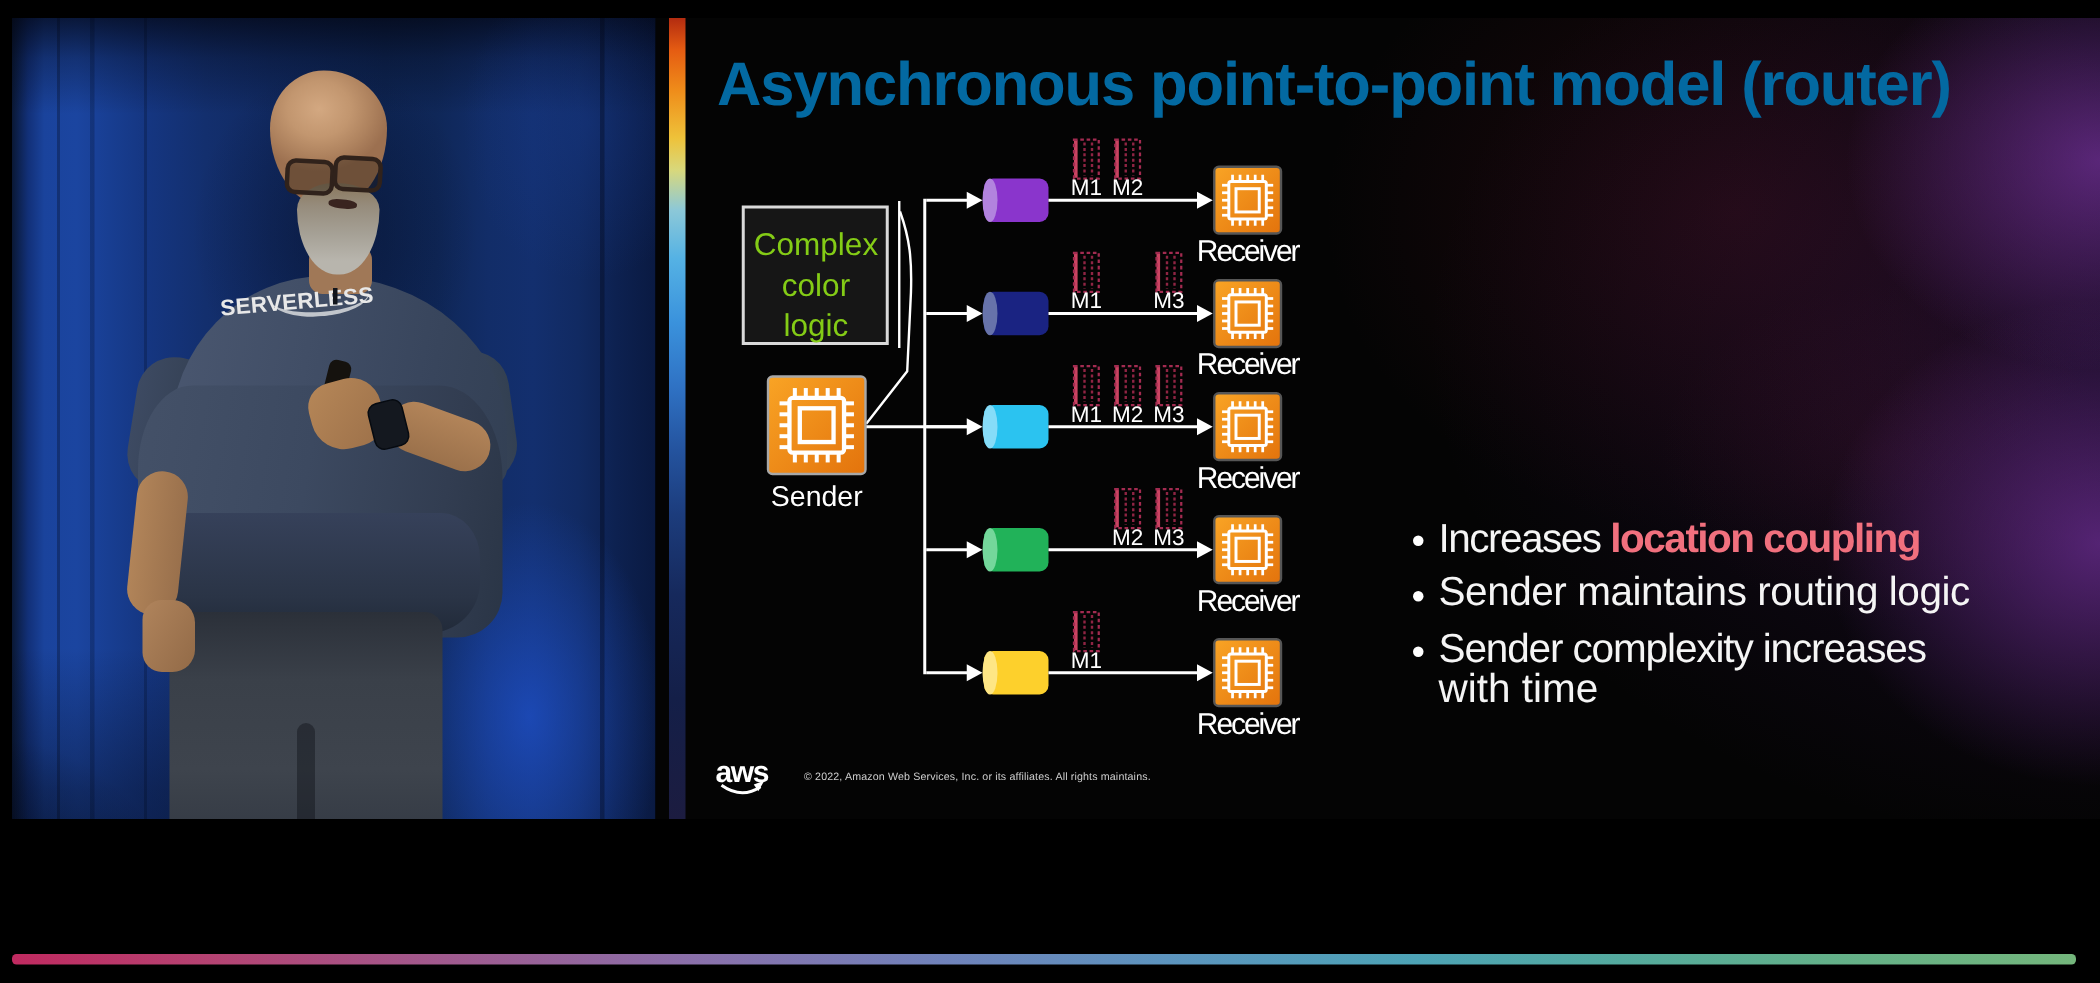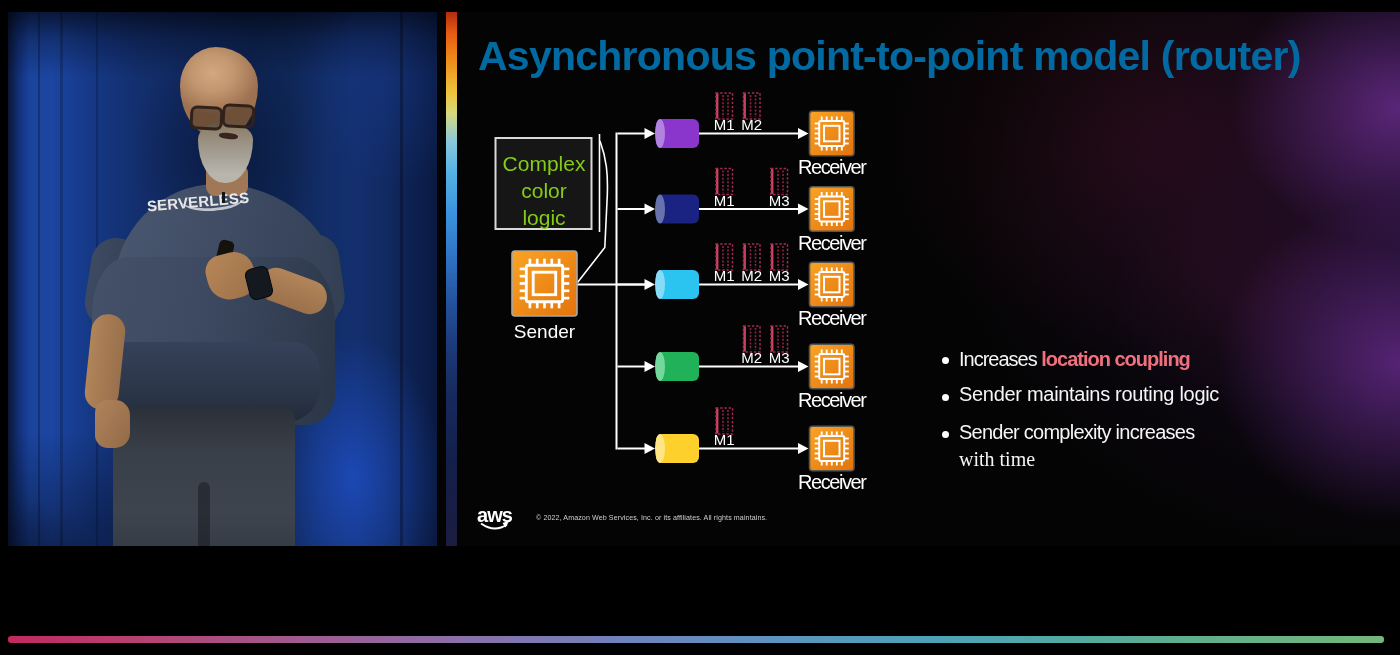--- a/index.html
+++ b/index.html
@@ -84,21 +84,21 @@
       #040404;}
   #strip{left:446px;top:12px;width:11px;height:534px;background:linear-gradient(180deg,
       #b32c10 0%, #e55c12 4%, #ef8c1a 9%, #eec23a 15%, #d8d87c 19%,
       #8cc8d8 24%, #55b2e4 30%, #3a92dc 38%, #2f72c4 46%, #24539e 54%,
       #1c3c7c 62%, #16295c 72%, #141f48 85%, #1c1c40 100%);}
 
   #title{left:478px;top:32.5px;width:900px;color:#0369a1;font-weight:bold;font-size:41px;letter-spacing:-0.75px;}
 
   .disa{color:#e9c43c;font-weight:bold;font-size:31.5px;left:941px;top:297px;letter-spacing:-0.4px;}
   .bullet{width:7px;height:7px;border-radius:50%;background:#fff;}
-  .bl{color:#f5f5f5;font-size:20px;line-height:25.5px;white-space:nowrap;}
+  .bl{color:#f5f5f5;font-size:27px;line-height:25.5px;white-space:nowrap;}
   .pink{color:#f1707e;font-weight:bold;}
   .boxtxt{left:496px;top:150px;width:96px;color:#84cc16;font-size:21px;line-height:27px;text-align:center;}
   .copyr{left:536px;top:514px;color:#cfcfcf;font-size:7.1px;letter-spacing:0.1px;}
 </style>
 </head>
 <body>
 <div id="page">
   <div id="photo" class="abs">
     <div class="abs vigbl"></div>
     <div class="abs botl"></div>
@@ -382,20 +382,20 @@
 </svg>
 
   <div class="abs boxtxt">Complex<br>color<br>logic</div>
 
   <div class="abs bullet" style="left:942px;top:357px;"></div>
   <div class="abs bullet" style="left:942px;top:393.5px;"></div>
   <div class="abs bullet" style="left:942px;top:431px;"></div>
   <div class="abs bl" style="left:959px;top:346.5px;letter-spacing:-1.0px;">Increases <span class="pink">location coupling</span></div>
   <div class="abs bl" style="left:959px;top:382px;letter-spacing:-0.3px;">Sender maintains routing logic</div>
   <div class="abs bl" style="left:959px;top:419.5px;letter-spacing:-0.75px;">Sender complexity increases</div>
-  <div class="abs bl" style="left:959px;top:447px;font-family:Liberation Serif, serif;">with time</div>
+  <div class="abs bl" style="left:959px;top:447px;">with time</div>
 
   <div class="abs copyr">© 2022, Amazon Web Services, Inc. or its affiliates. All rights maintains.</div>
 
   <div class="abs" style="left:8px;top:636px;width:1376px;height:7px;border-radius:3px;background:
      linear-gradient(90deg,#c02a60 0%,#b44473 10%,#a05a8e 21%,#8a70aa 33%,#7082ba 45%,
      #5c94be 56%,#4da3b6 68%,#54aa9e 78%,#63b089 88%,#74b67c 100%);"></div>
 </div>
 
 </body></html>

